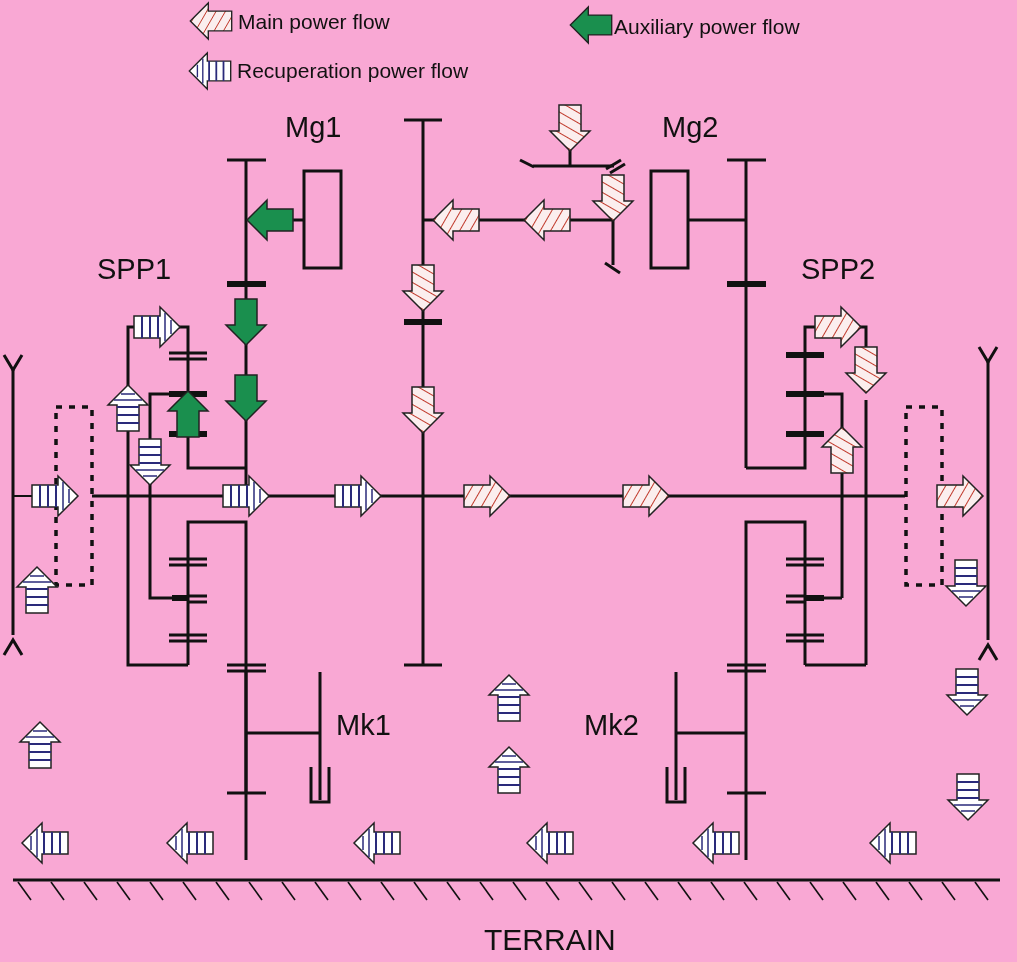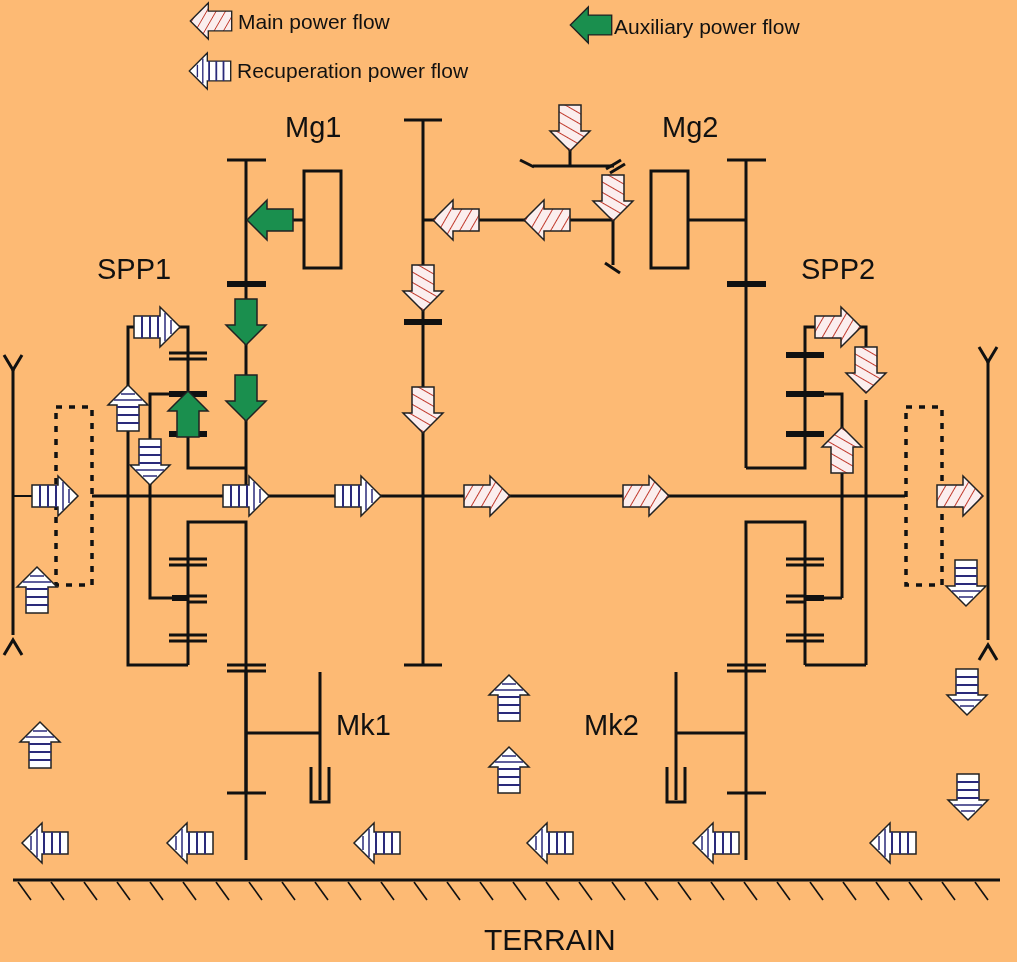--- a/index.html
+++ b/index.html
@@ -1,16 +1,16 @@
 <!DOCTYPE html>
 <html><head>
 <meta charset="utf-8">
 <style>
   html, body { margin:0; padding:0; background:#ffffff; }
-  #stage { position:relative; width:1017px; height:962px; overflow:hidden; background:#fdba74; }
+  #stage { position:relative; width:1017px; height:962px; overflow:hidden; background:#f9a8d4; }
   svg { position:absolute; left:0; top:0; }
   .lbl { font-family:"Liberation Sans", sans-serif; fill:#111; }
   .big { font-size:29px; }
   .leg { font-size:21px; }
   .ter { font-size:30px; }
   .ln { stroke:#111; stroke-width:3; fill:none; }
   .thin { stroke:#111; stroke-width:2; fill:none; }
   .heavy { stroke:#111; stroke-width:6; fill:none; }
   .dash { stroke:#111; stroke-width:3.5; fill:none; stroke-dasharray:6 7; }
 </style>

